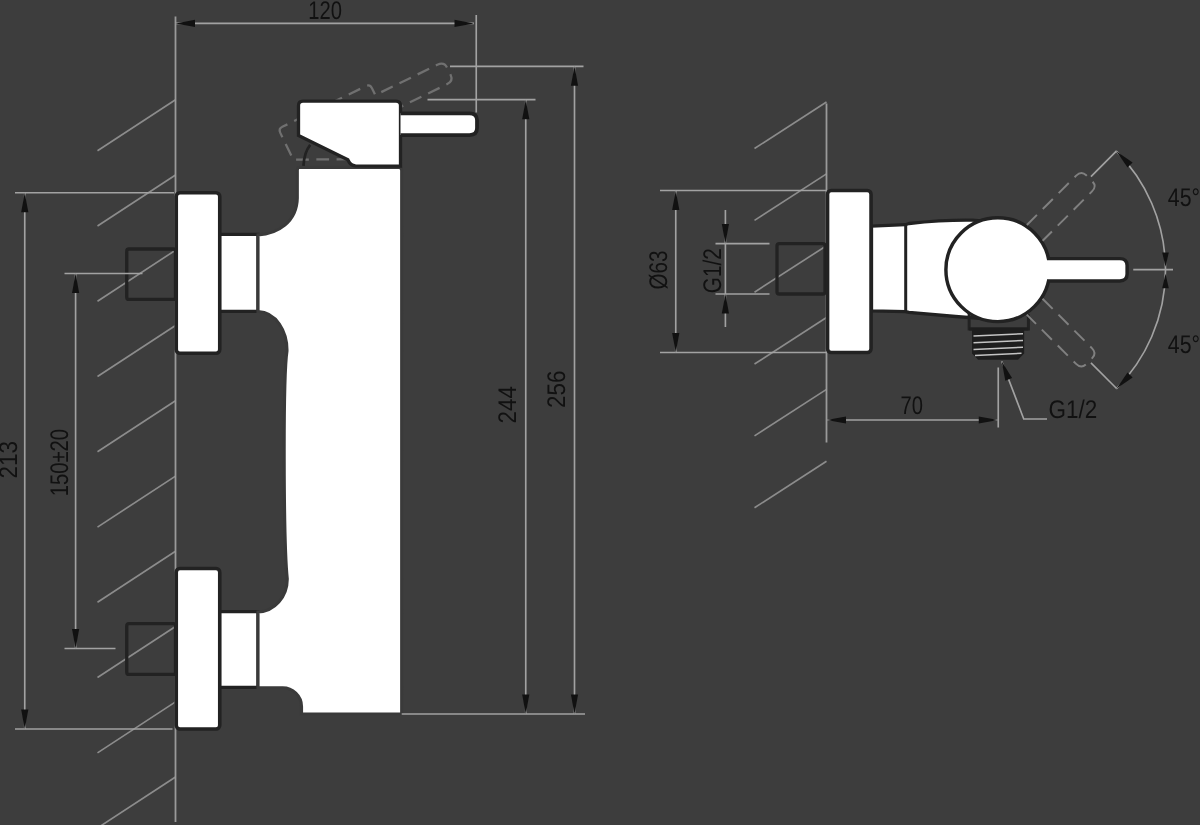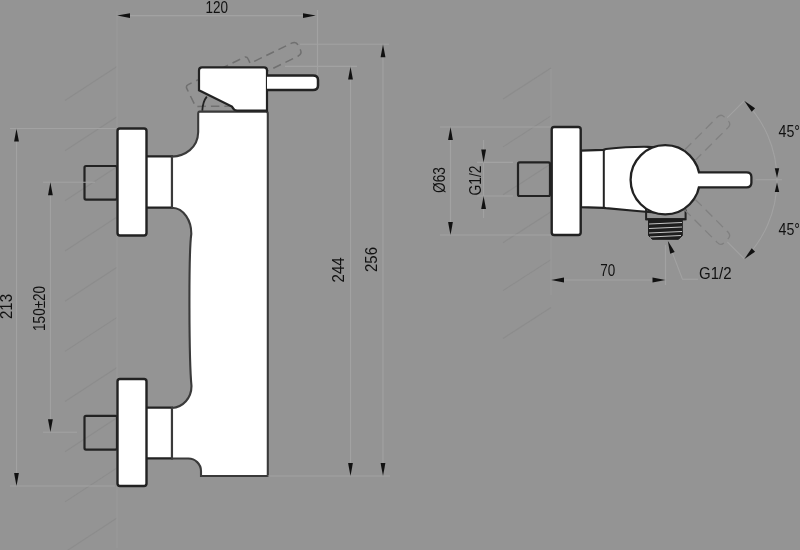--- a/index.html
+++ b/index.html
@@ -1,16 +1,16 @@
 <!DOCTYPE html>
 <html><head>
 <meta charset="utf-8">
 <style>
   html,body{margin:0;padding:0;background:#ffffff;}
-  #wrap{width:800px;height:550px;position:relative;overflow:hidden;background:#14b8a6;filter:grayscale(100%);}
+  #wrap{width:800px;height:550px;position:relative;overflow:hidden;background:#b91c1c;filter:grayscale(100%);}
   text{font-family:"Liberation Sans",sans-serif;fill:#111;}
 </style>
 </head>
 <body>
 <div id="wrap">
 <svg width="800" height="550" viewBox="0 0 800 550">
 <defs>
   <path id="ar" d="M0,0 L2.4,13 L-2.4,13 Z" fill="#111" stroke="none"></path>
   <path id="ar2" d="M0,0 L2.2,9.6 L-2.2,9.6 Z" fill="#111" stroke="none"></path>
 </defs>

